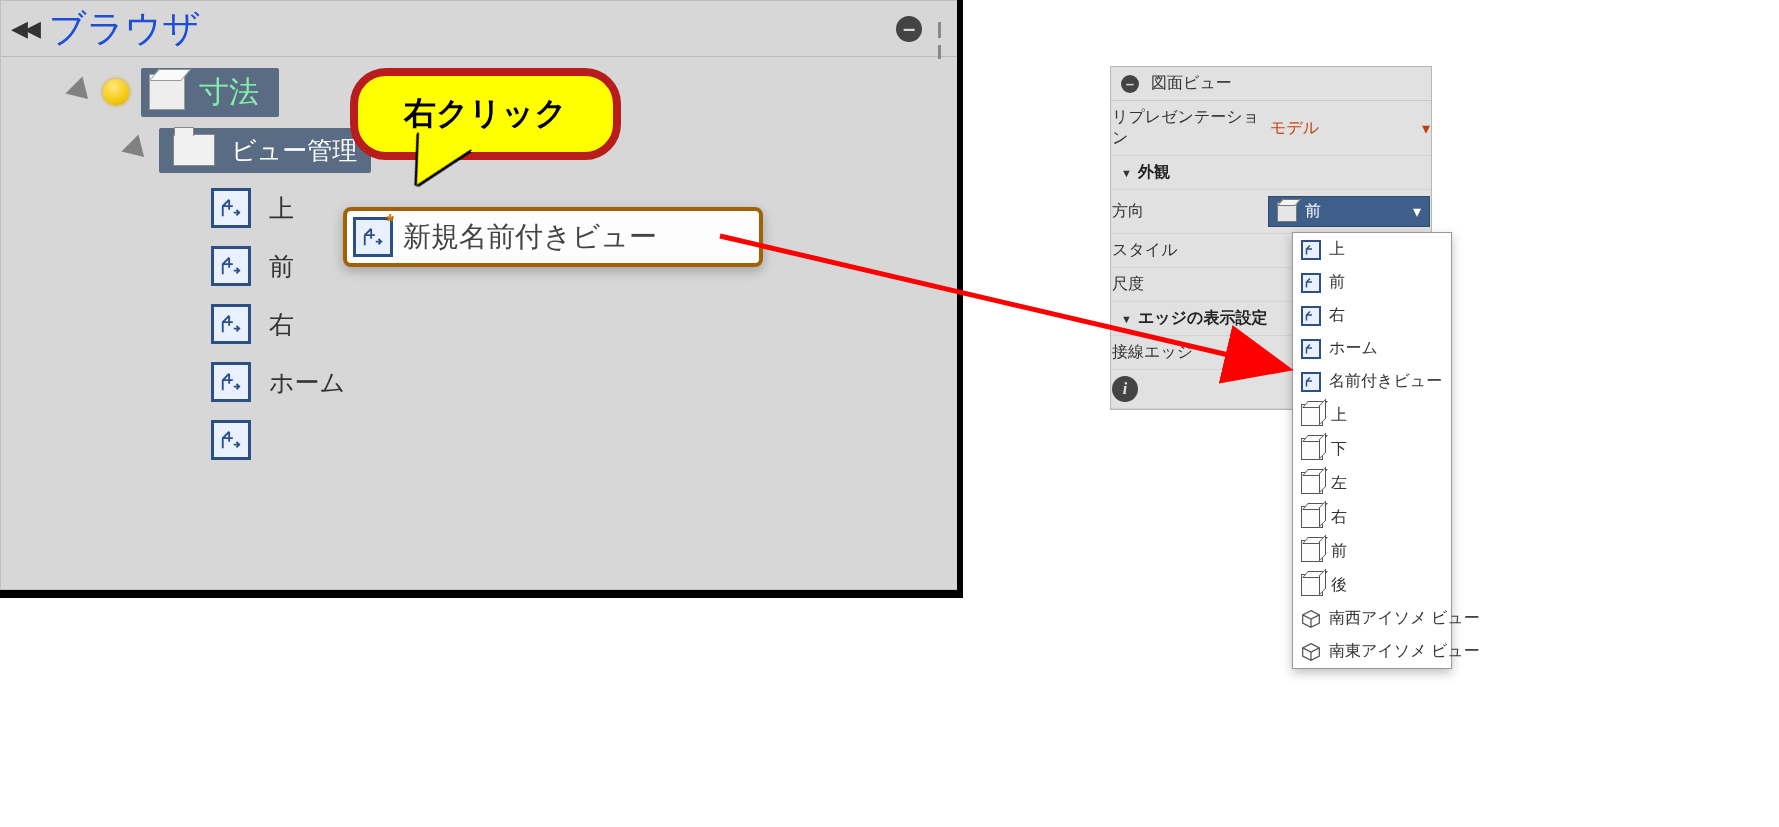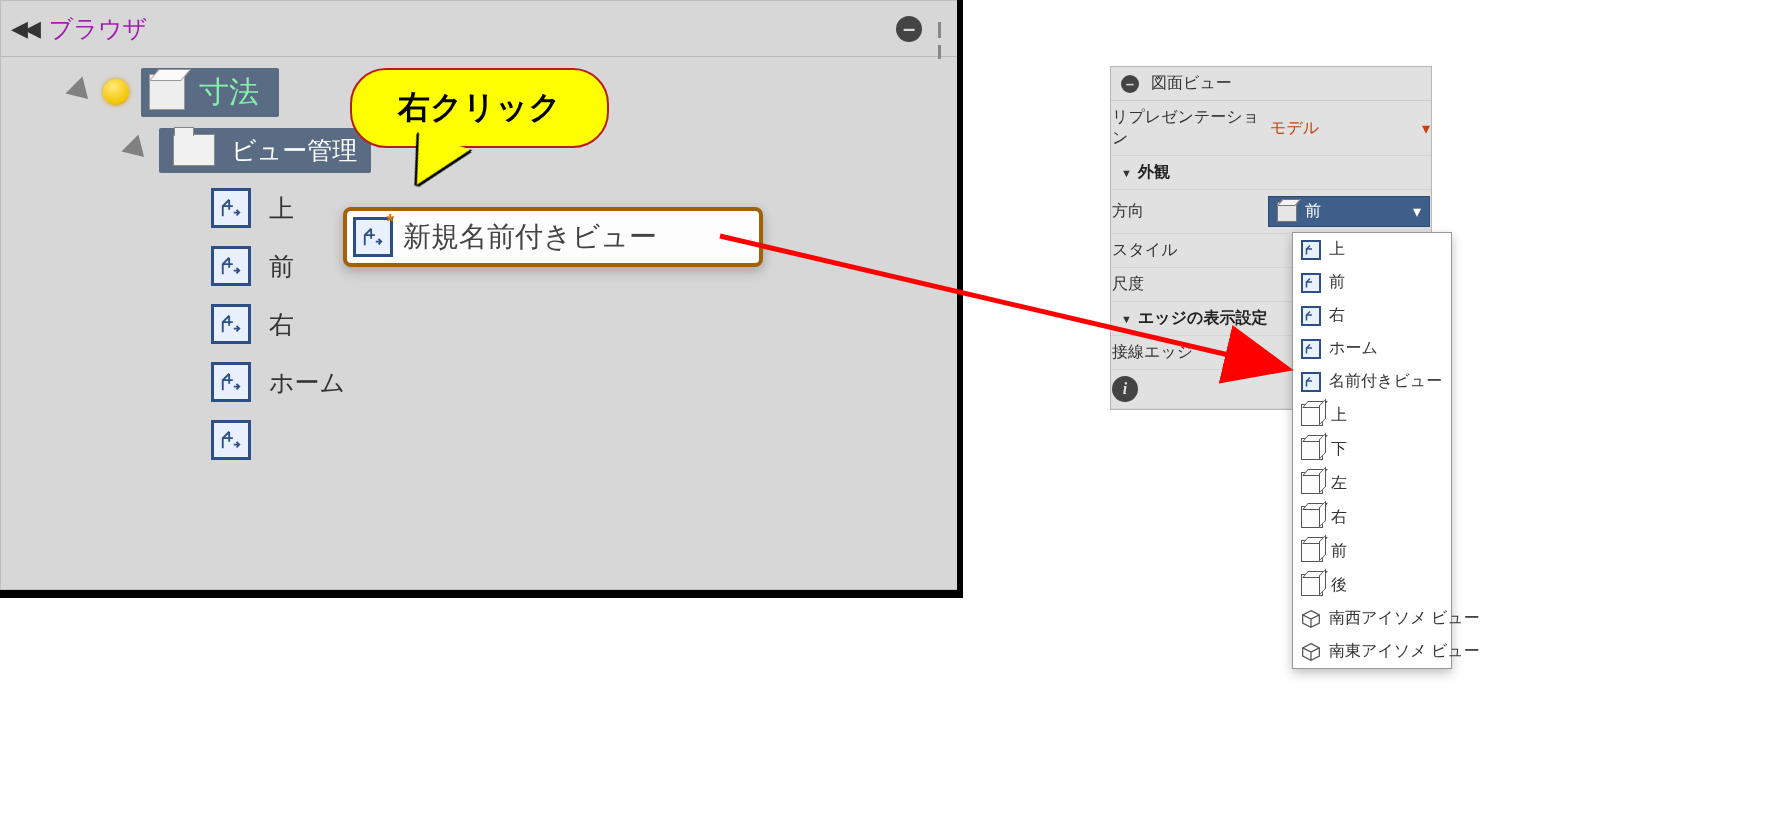--- a/index.html
+++ b/index.html
@@ -36,22 +36,22 @@
     height: 56px;
     box-sizing: border-box;
     gap: 12px;
   }
   .rewind-icon {
     font-size: 22px;
     color: #333;
     letter-spacing: -4px;
   }
   .browser-title {
-    font-size: 24px;
-    color: #a21caf;
+    font-size: 37px;
+    color: #1d4ed8;
     flex: 1;
   }
   .minus-icon {
     width: 26px;
     height: 26px;
     border-radius: 50%;
     background: #444;
     color: #d7d7d7;
     display: flex;
     align-items: center;
@@ -203,21 +203,21 @@
     font-size: 28px;
     color: #444;
   }
 
   
   .callout {
     position:absolute;
     left: 350px;
     top: 68px;
     background: #ffff00;
-    border: 2px solid #b91c1c;
+    border: 8px solid #b91c1c;
     border-radius: 36px;
     padding: 16px 46px;
     font-size: 32px;
     font-weight: bold;
     color:#000;
   }
   .callout-tail {
     position:absolute;
     left: 410px;
     top: 140px;

